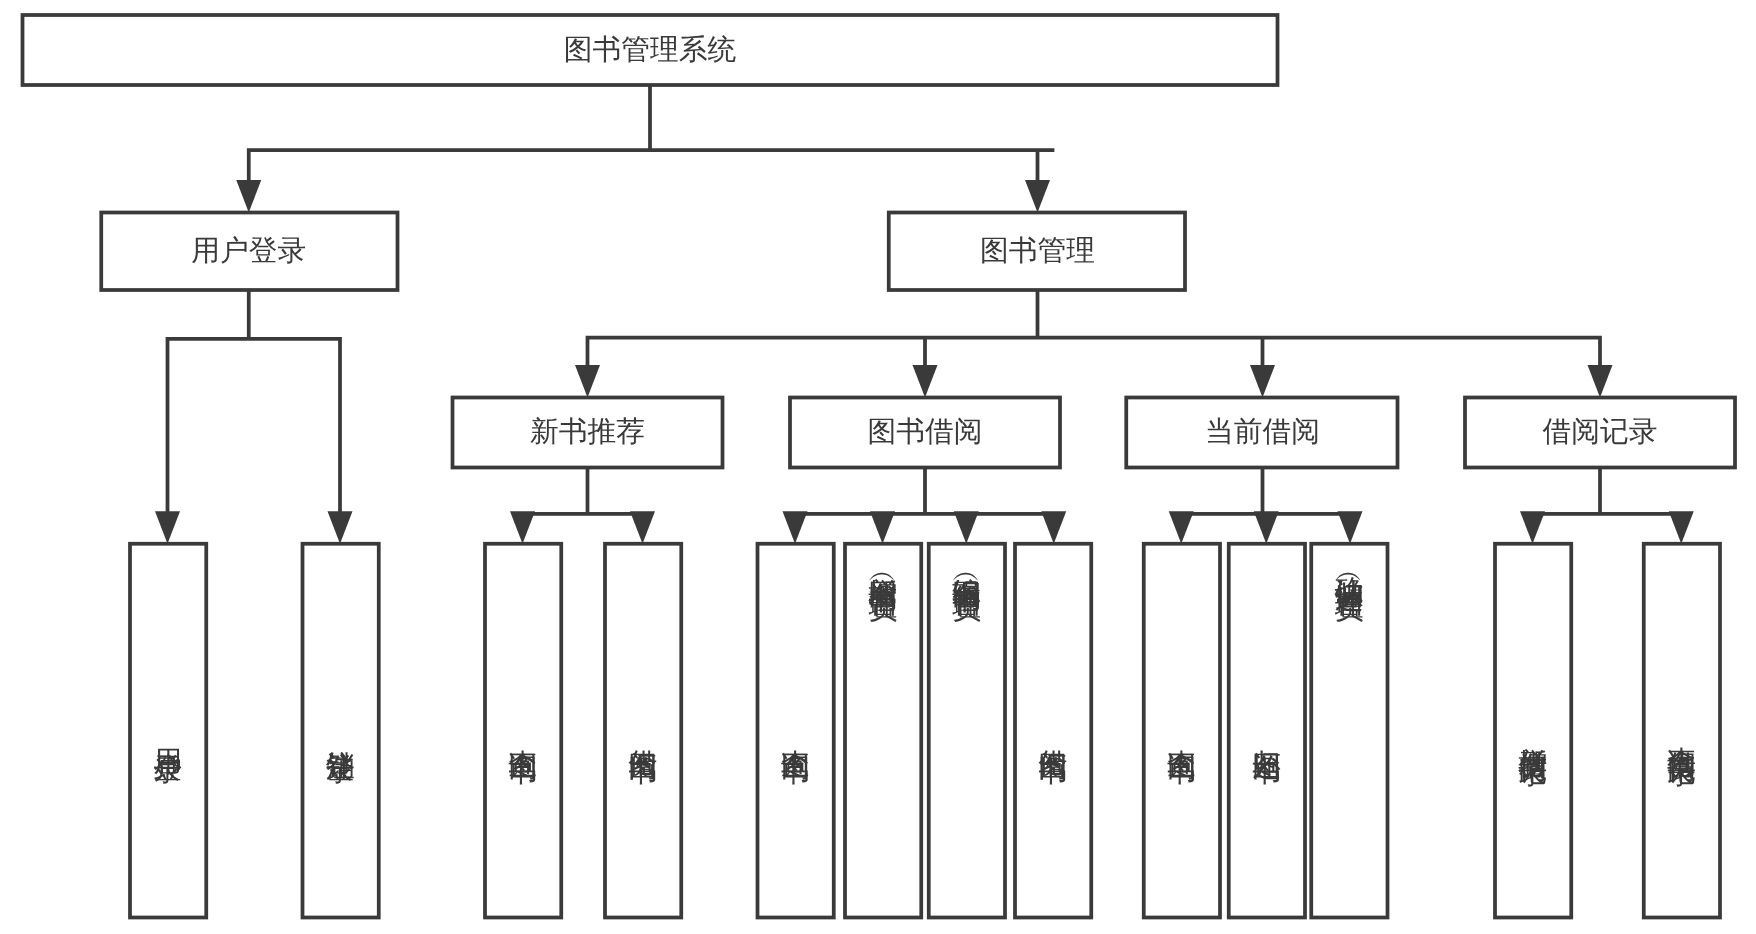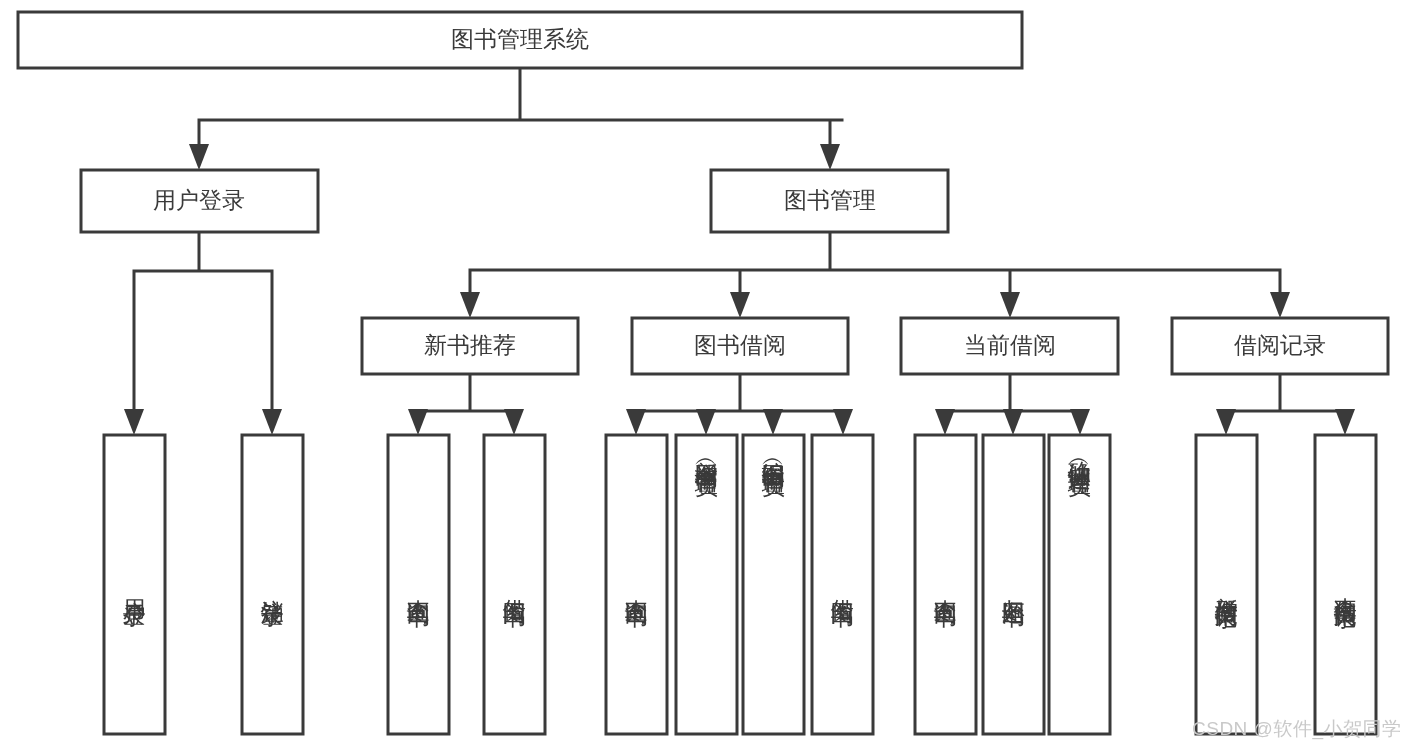--- a/index.html
+++ b/index.html
@@ -175,15 +175,14 @@
   <div class="leaf-label" style="left:915px; top:435px; width:61px; height:299px;">查询图书</div>
 
   <div class="leaf-label" style="left:983px; top:435px; width:61px; height:299px;">归还图书</div>
 
   <div class="leaf-label" style="left:1049px; top:435px; width:61px; height:299px; justify-content:flex-start; padding-top:8px; box-sizing:border-box;">确认归还（管理员）</div>
 
   <div class="leaf-label" style="left:1196px; top:435px; width:61px; height:299px;">新增借阅记录</div>
 
   <div class="leaf-label" style="left:1315px; top:435px; width:61px; height:299px;">查询借阅记录</div>
 
-  <div class="watermark" style="left:1192px; top:716px;">CSDN @软件_小贺同学</div>
 
 </div>
 
 </body></html>

